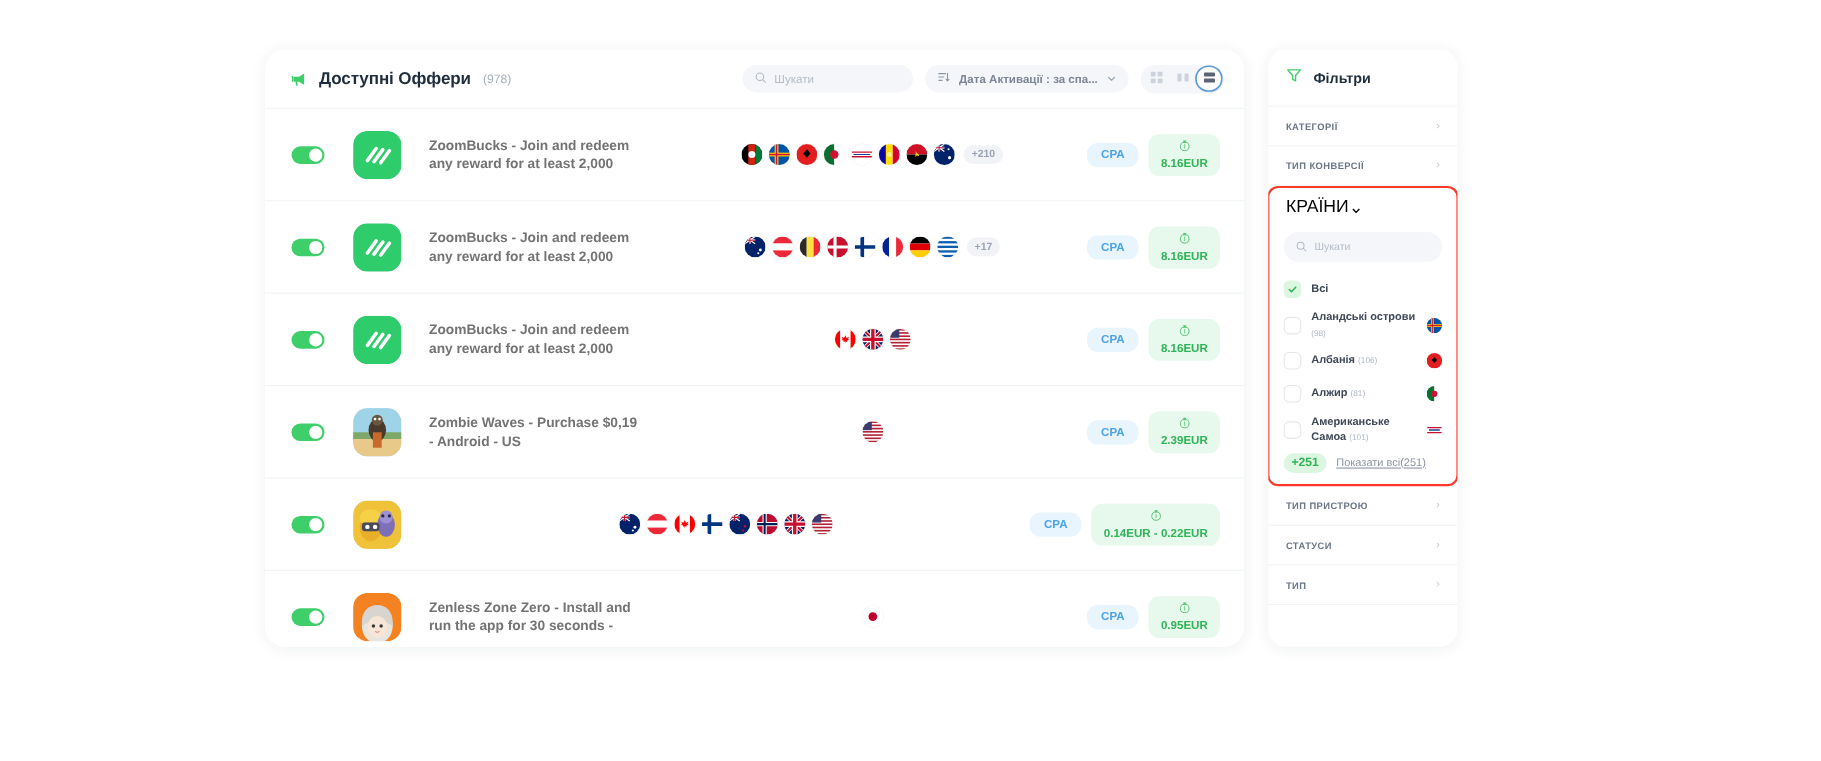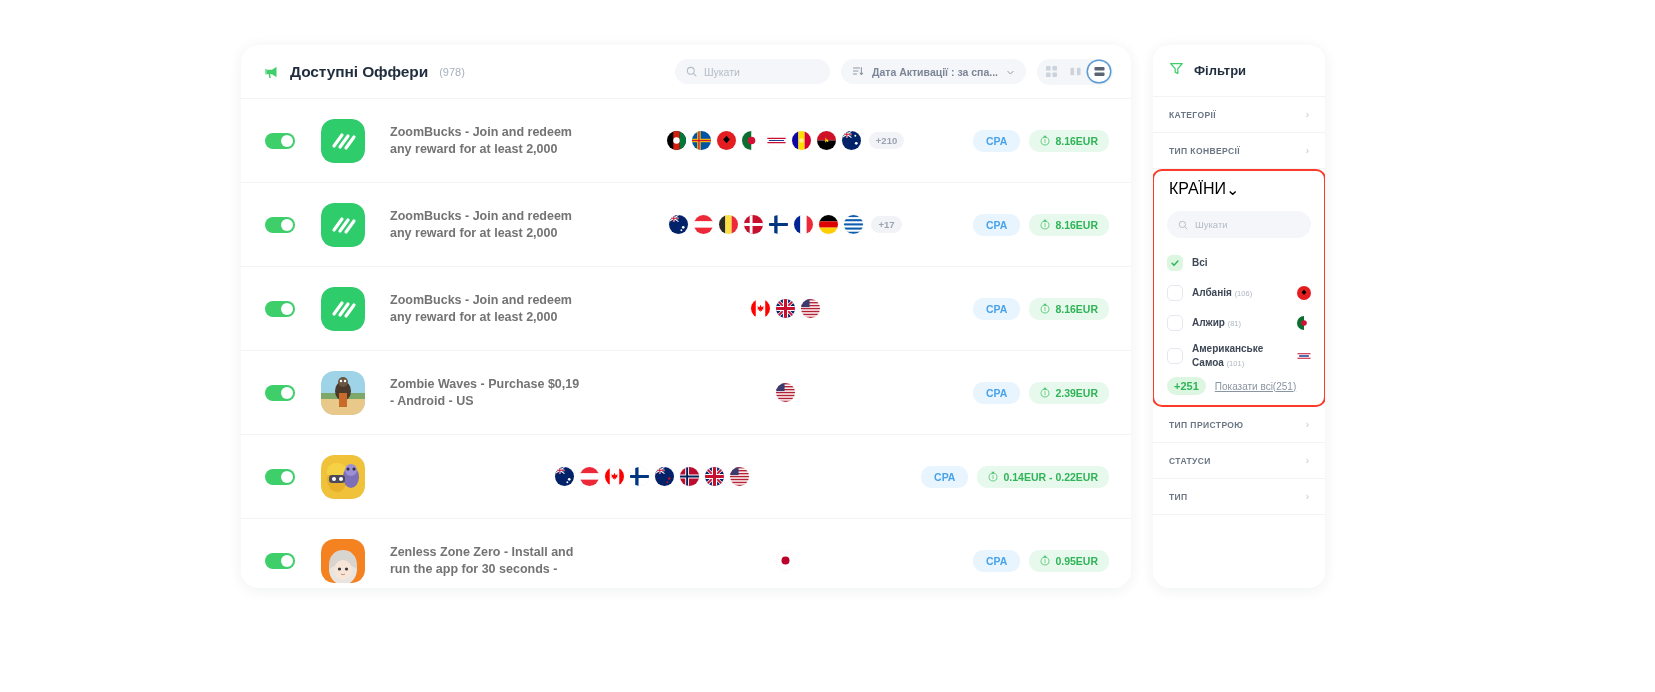--- a/index.html
+++ b/index.html
@@ -208,20 +208,21 @@
     background: #e7f8ec;
     color: #2fb457;
     font-size: 10.5px;
     font-weight: bold;
     border-radius: 10px;
     padding: 5px 11px;
     display: flex;
     align-items: center;
     gap: 5px;
     white-space: nowrap;
+    flex-direction: column;
   }
 
   
   .filters-card {
     position: absolute;
     left: 1153px;
     top: 45px;
     width: 172px;
     height: 543px;
     background: #ffffff;
@@ -934,20 +935,33 @@
       <div class="country-row">
         <span class="cbox checked">
           <svg width="10" height="10" viewBox="0 0 12 12" fill="none">
             <path d="M2.5 6.3l2.3 2.4 4.7-5" stroke="#2fb457" stroke-width="1.7" stroke-linecap="round" stroke-linejoin="round"></path>
           </svg>
         </span>
         <span class="c-name">Всі</span>
       </div>
 
 
+      <div class="country-row">
+        <span class="cbox"></span>
+        <span class="c-name"><span>Аландські острови</span> <span class="c-count">(98)</span></span>
+        <span class="c-flag">
+            <svg viewBox="0 0 20 20">
+              <rect width="20" height="20" fill="#0053a5"></rect>
+              <rect x="5.5" width="3.6" height="20" fill="#ffce00"></rect>
+              <rect y="8.2" width="20" height="3.6" fill="#ffce00"></rect>
+              <rect x="6.6" width="1.4" height="20" fill="#d21034"></rect>
+              <rect y="9.3" width="20" height="1.4" fill="#d21034"></rect>
+            </svg>
+          </span>
+      </div>
 
       <div class="country-row">
         <span class="cbox"></span>
         <span class="c-name"><span>Албанія</span> <span class="c-count">(106)</span></span>
         <span class="c-flag">
             <svg viewBox="0 0 20 20">
               <rect width="20" height="20" fill="#e41e20"></rect>
               <path d="M10 5l3.5 4-3.5 4-3.5-4z" fill="#000"></path>
             </svg>
           </span>

